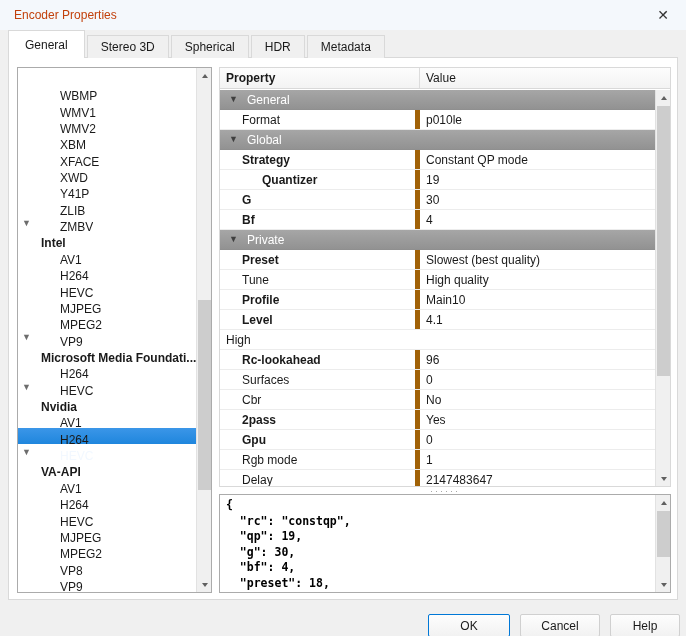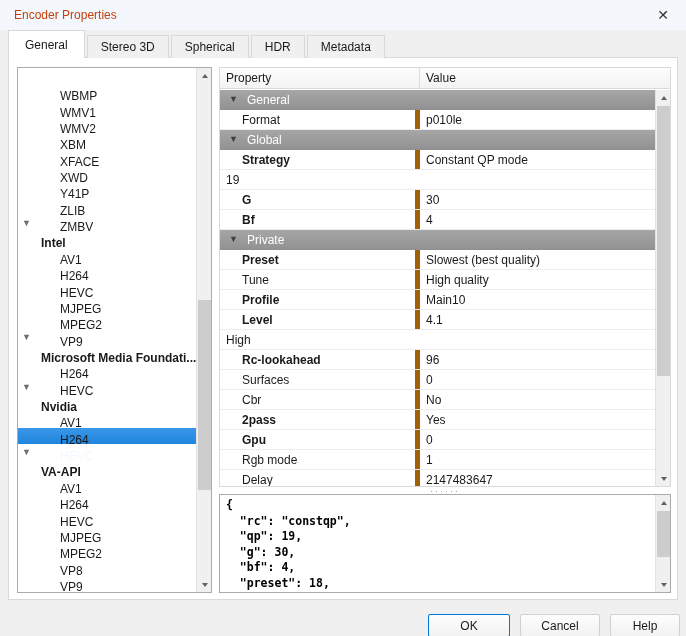--- a/index.html
+++ b/index.html
@@ -64,21 +64,21 @@
   .sb-thumb { position:absolute; left:1px; width:13px; background:#cdcdcd; }
   
   .proptable {
     position:absolute; left:210px; top:9px; width:452px; height:420px;
     border:1px solid #d9d9d9; background:#fff; overflow:hidden;
   }
   .thead {
     height:21px; display:flex; background:linear-gradient(#fdfdfd,#f3f3f3);
     border-bottom:1px solid #d9d9d9;
   }
-  .thead .c1 { width:200px; padding-left:6px; display:flex; align-items:center; border-right:1px solid #dcdcdc; }
+  .thead .c1 { width:200px; padding-left:6px; display:flex; align-items:center; border-right:1px solid #dcdcdc;font-weight:bold; }
   .thead .c2 { flex:1; padding-left:6px; display:flex; align-items:center; }
   .trows { position:absolute; left:0; top:22px; right:15px; bottom:0; overflow:hidden; }
   .prow { height:20px; display:flex; border-bottom:1px solid #ececec; background:#fff; }
   .prow .name { width:200px; padding-left:22px; display:flex; align-items:center; border-right:5px solid #a16207; }
   .prow .name.ind { padding-left:42px; }
   .prow .name.b { font-weight:bold; }
   .prow .val { flex:1; padding-left:6px; display:flex; align-items:center; }
   .prow.grp {
     background:linear-gradient(var(--grp1), var(--grp2));
     color:#ffffff; border-bottom:1px solid #8f8f8f;
@@ -255,20 +255,21 @@
         </div>
         <div class="prow grp" style="align-items: center;">
           <span class="gt">▼</span>
           <span style="display: flex; align-items: center;">Global</span>
         </div>
         <div class="prow">
           <div class="name b">Strategy</div>
           <div class="val">Constant QP mode</div>
         </div>
         <div class="prow">
+          <div class="name b ind">Quantizer</div>
           <div class="val">19</div>
         </div>
         <div class="prow">
           <div class="name b">G</div>
           <div class="val">30</div>
         </div>
         <div class="prow">
           <div class="name b">Bf</div>
           <div class="val">4</div>
         </div>

